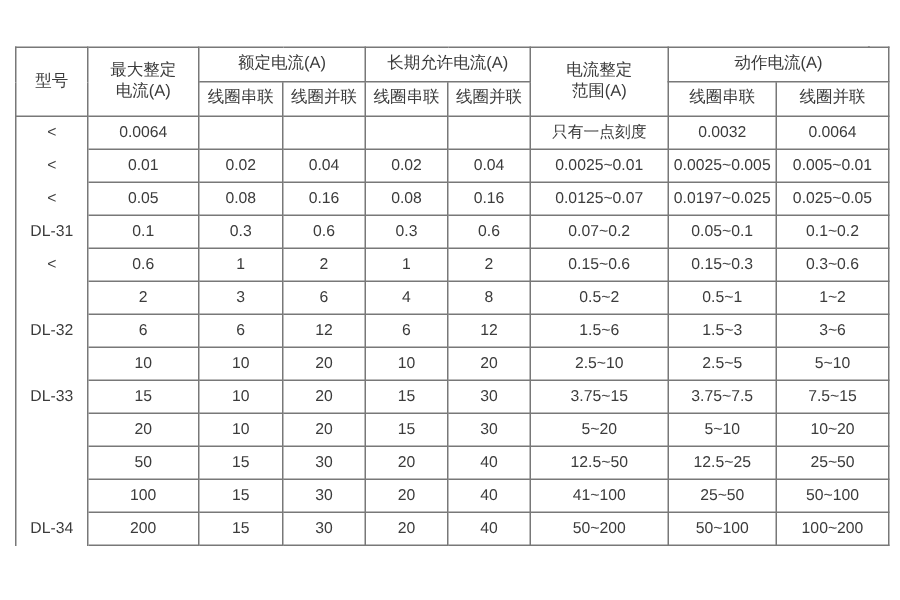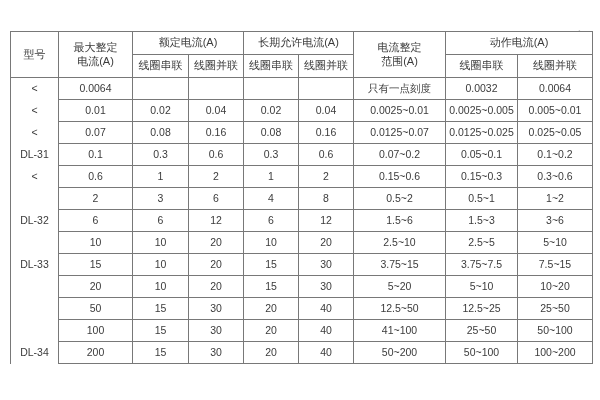--- a/index.html
+++ b/index.html
@@ -107,27 +107,27 @@
         <td class="value-cell">0.02</td>
         <td class="value-cell">0.04</td>
         <td class="value-cell">0.02</td>
         <td class="value-cell">0.04</td>
         <td class="value-cell">0.0025~0.01</td>
         <td class="value-cell">0.0025~0.005</td>
         <td class="value-cell">0.005~0.01</td>
       </tr>
       <tr>
         <td class="model-cell">&lt;</td>
-        <td class="value-cell">0.07</td>
+        <td class="value-cell">0.05</td>
         <td class="value-cell">0.08</td>
         <td class="value-cell">0.16</td>
         <td class="value-cell">0.08</td>
         <td class="value-cell">0.16</td>
         <td class="value-cell">0.0125~0.07</td>
-        <td class="value-cell">0.0125~0.025</td>
+        <td class="value-cell">0.0197~0.025</td>
         <td class="value-cell">0.025~0.05</td>
       </tr>
       <tr>
         <td class="model-cell">DL-31</td>
         <td class="value-cell">0.1</td>
         <td class="value-cell">0.3</td>
         <td class="value-cell">0.6</td>
         <td class="value-cell">0.3</td>
         <td class="value-cell">0.6</td>
         <td class="value-cell">0.07~0.2</td>

